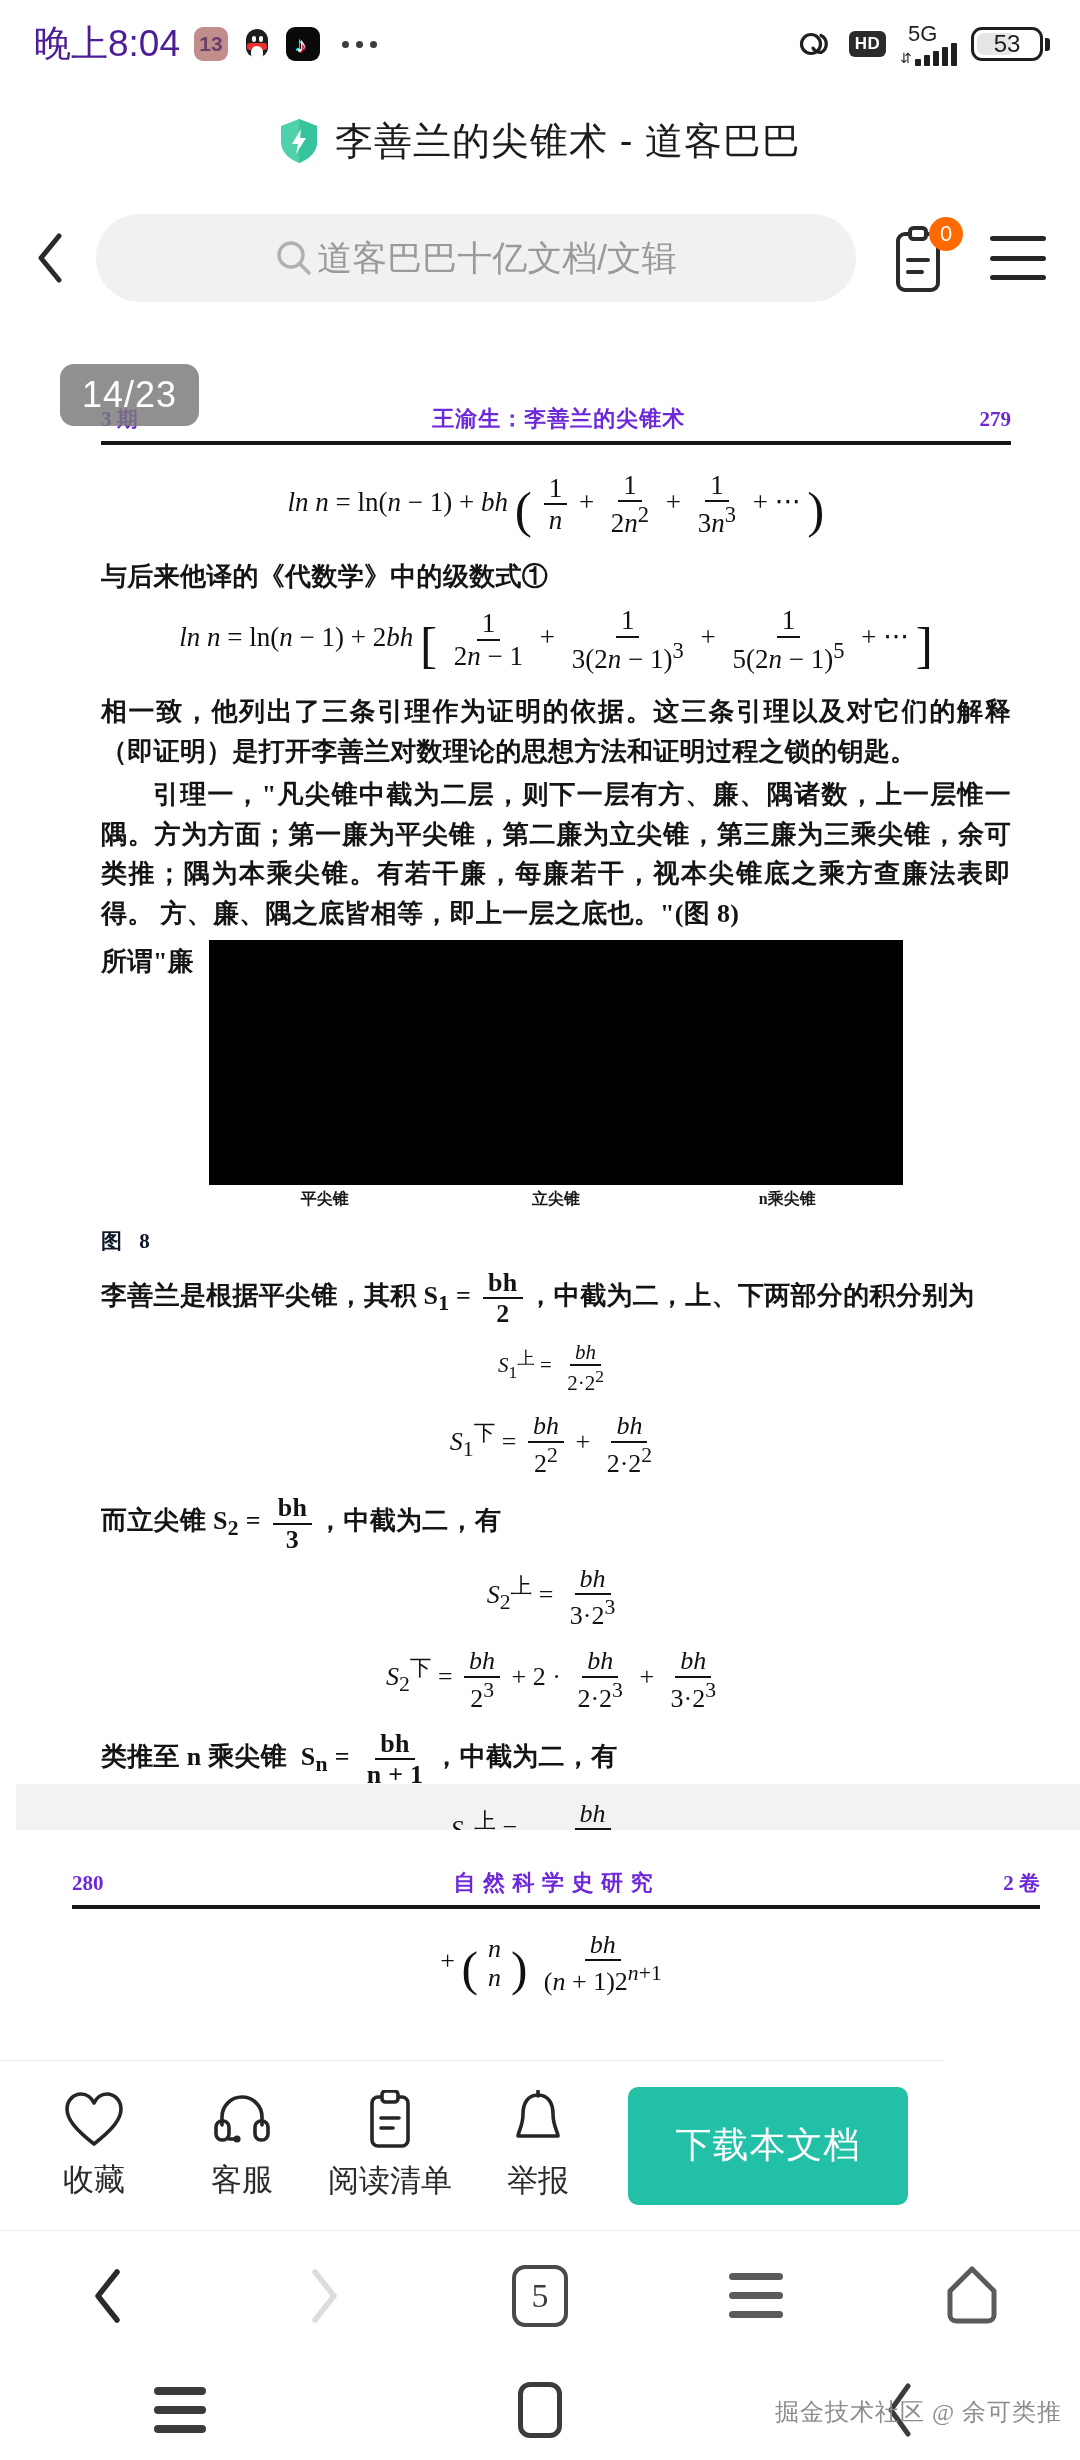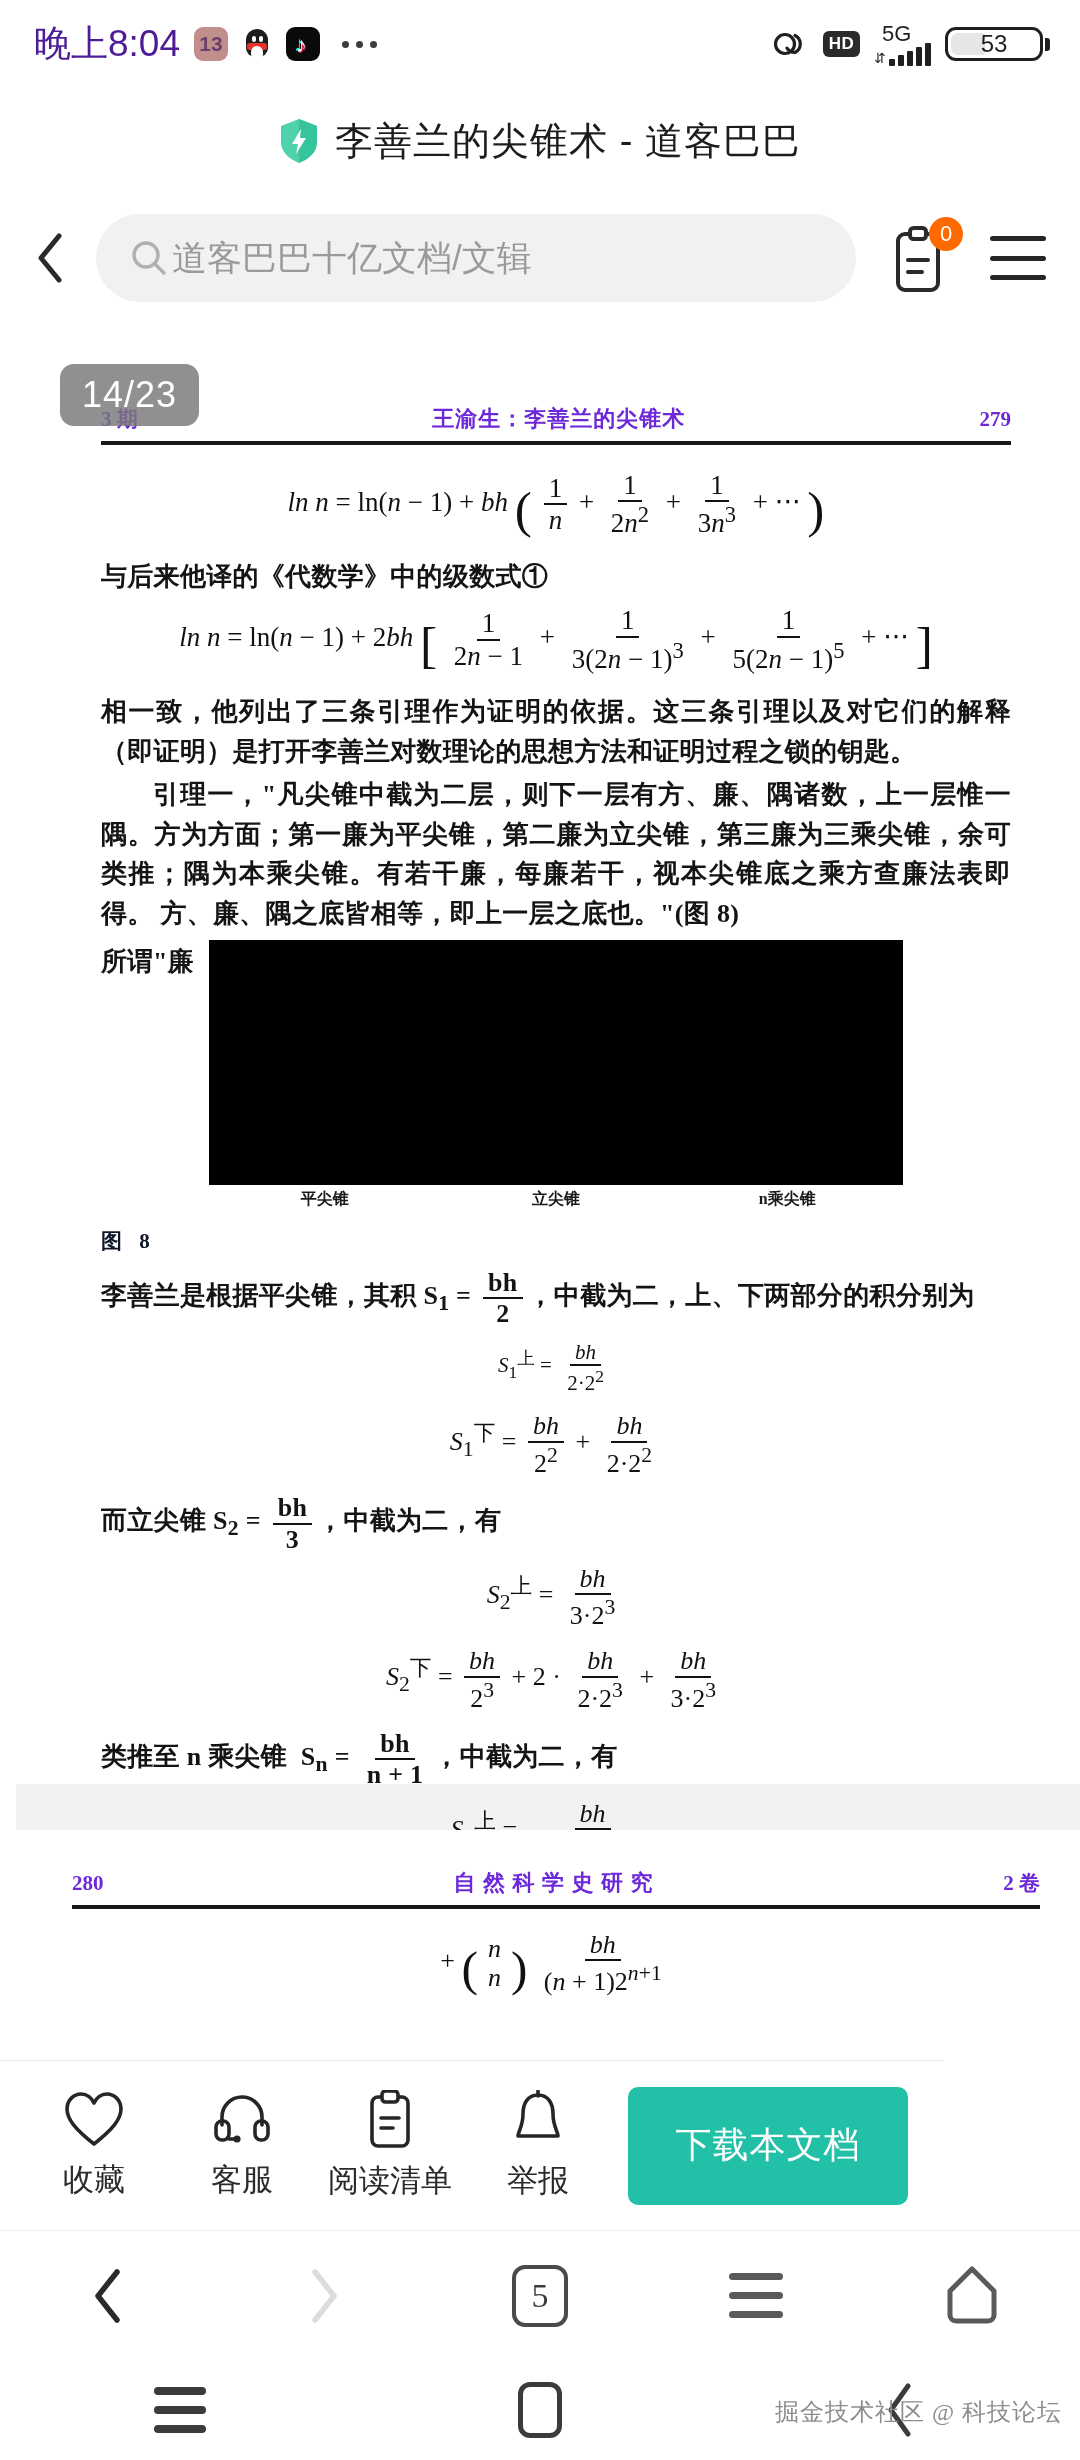--- a/index.html
+++ b/index.html
@@ -59,21 +59,21 @@
   }
   .net-group { display:flex; flex-direction:column; align-items:center; }
   .net-5g { font-size:22px; color:#1f1f1f; line-height:21px; margin-bottom:-2px; margin-right: 12px;}
   .sig-row { display:flex; align-items:flex-end; gap:3px; height:24px; }
   .updown { font-size:14px; color:#1f1f1f; line-height:14px; margin-bottom:1px; }
   .bar { width:6px; background:#1f1f1f; border-radius:1px; }
   .battery {
     display:flex; align-items:center; gap:2px;
   }
   .batt-shell {
-    width: 98px; height: 34px; border: 3px solid #1f1f1f; border-radius: 11px;
+    width: 72px; height: 34px; border: 3px solid #1f1f1f; border-radius: 11px;
     display:flex; align-items:center; justify-content:center; position:relative;
     background:#fff;
   }
   .batt-fill {
     position:absolute; left:3px; top:3px; bottom:3px; width:34px;
     background:#e6e6e6; border-radius: 7px 2px 2px 7px;
   }
   .batt-num { position:relative; font-size:24px; color:#1f1f1f; font-weight:400; }
   .batt-tip { width:5px; height:13px; background:#1f1f1f; border-radius:0 3px 3px 0; }
 
@@ -88,21 +88,21 @@
   .title-text { font-size: 38px; color:#1c1c1c; letter-spacing:1px; }
 
   
   .searchbar {
     position:absolute; top:194px; left:0; width:1080px; height:128px;
     display:flex; align-items:center; background:#fff; padding: 0 34px 0 22px; gap: 18px;
   }
   .back-chev { width: 56px; height:56px; display:flex; align-items:center; justify-content:center; }
   .search-pill {
     flex: 1; height: 88px; background:#f1f1f1; border-radius:44px;
-    display:flex; align-items:center; padding: 0 34px; gap: 4px;
+    display:flex; align-items:center; padding: 0 34px; gap: 4px; justify-content: center;
   }
   .mag { width: 38px; height: 38px; }
   .search-ph { font-size: 35px; color:#9a9a9a; }
   .doc-btn { width: 64px; height:64px; position:relative; margin-left:12px; }
   .doc-badge {
     position:absolute; right:-13px; top:-9px; min-width: 34px; height:34px;
     background:#ff6a00; border-radius:17px; color:#fff; font-size:22px;
     display:flex; align-items:center; justify-content:center; padding:0 7px;
   }
   .hamb { width:56px; height:44px; display:flex; flex-direction:column; justify-content:space-between; margin-left: 22px;}
@@ -587,15 +587,15 @@
     <div>
       <span class="sys-square"></span>
     </div>
     <div>
       <svg width="36" height="56" viewBox="0 0 36 56">
         <path d="M26 4 L9 28 L26 52" fill="none" stroke="#3b3b3b" stroke-width="5" stroke-linecap="round" stroke-linejoin="round"></path>
       </svg>
     </div>
   </div>
 
-  <div class="watermark">掘金技术社区 @ 科技论坛</div>
+  <div class="watermark">掘金技术社区 @ 余可类推</div>
 
 </div>
 
 </body></html>

